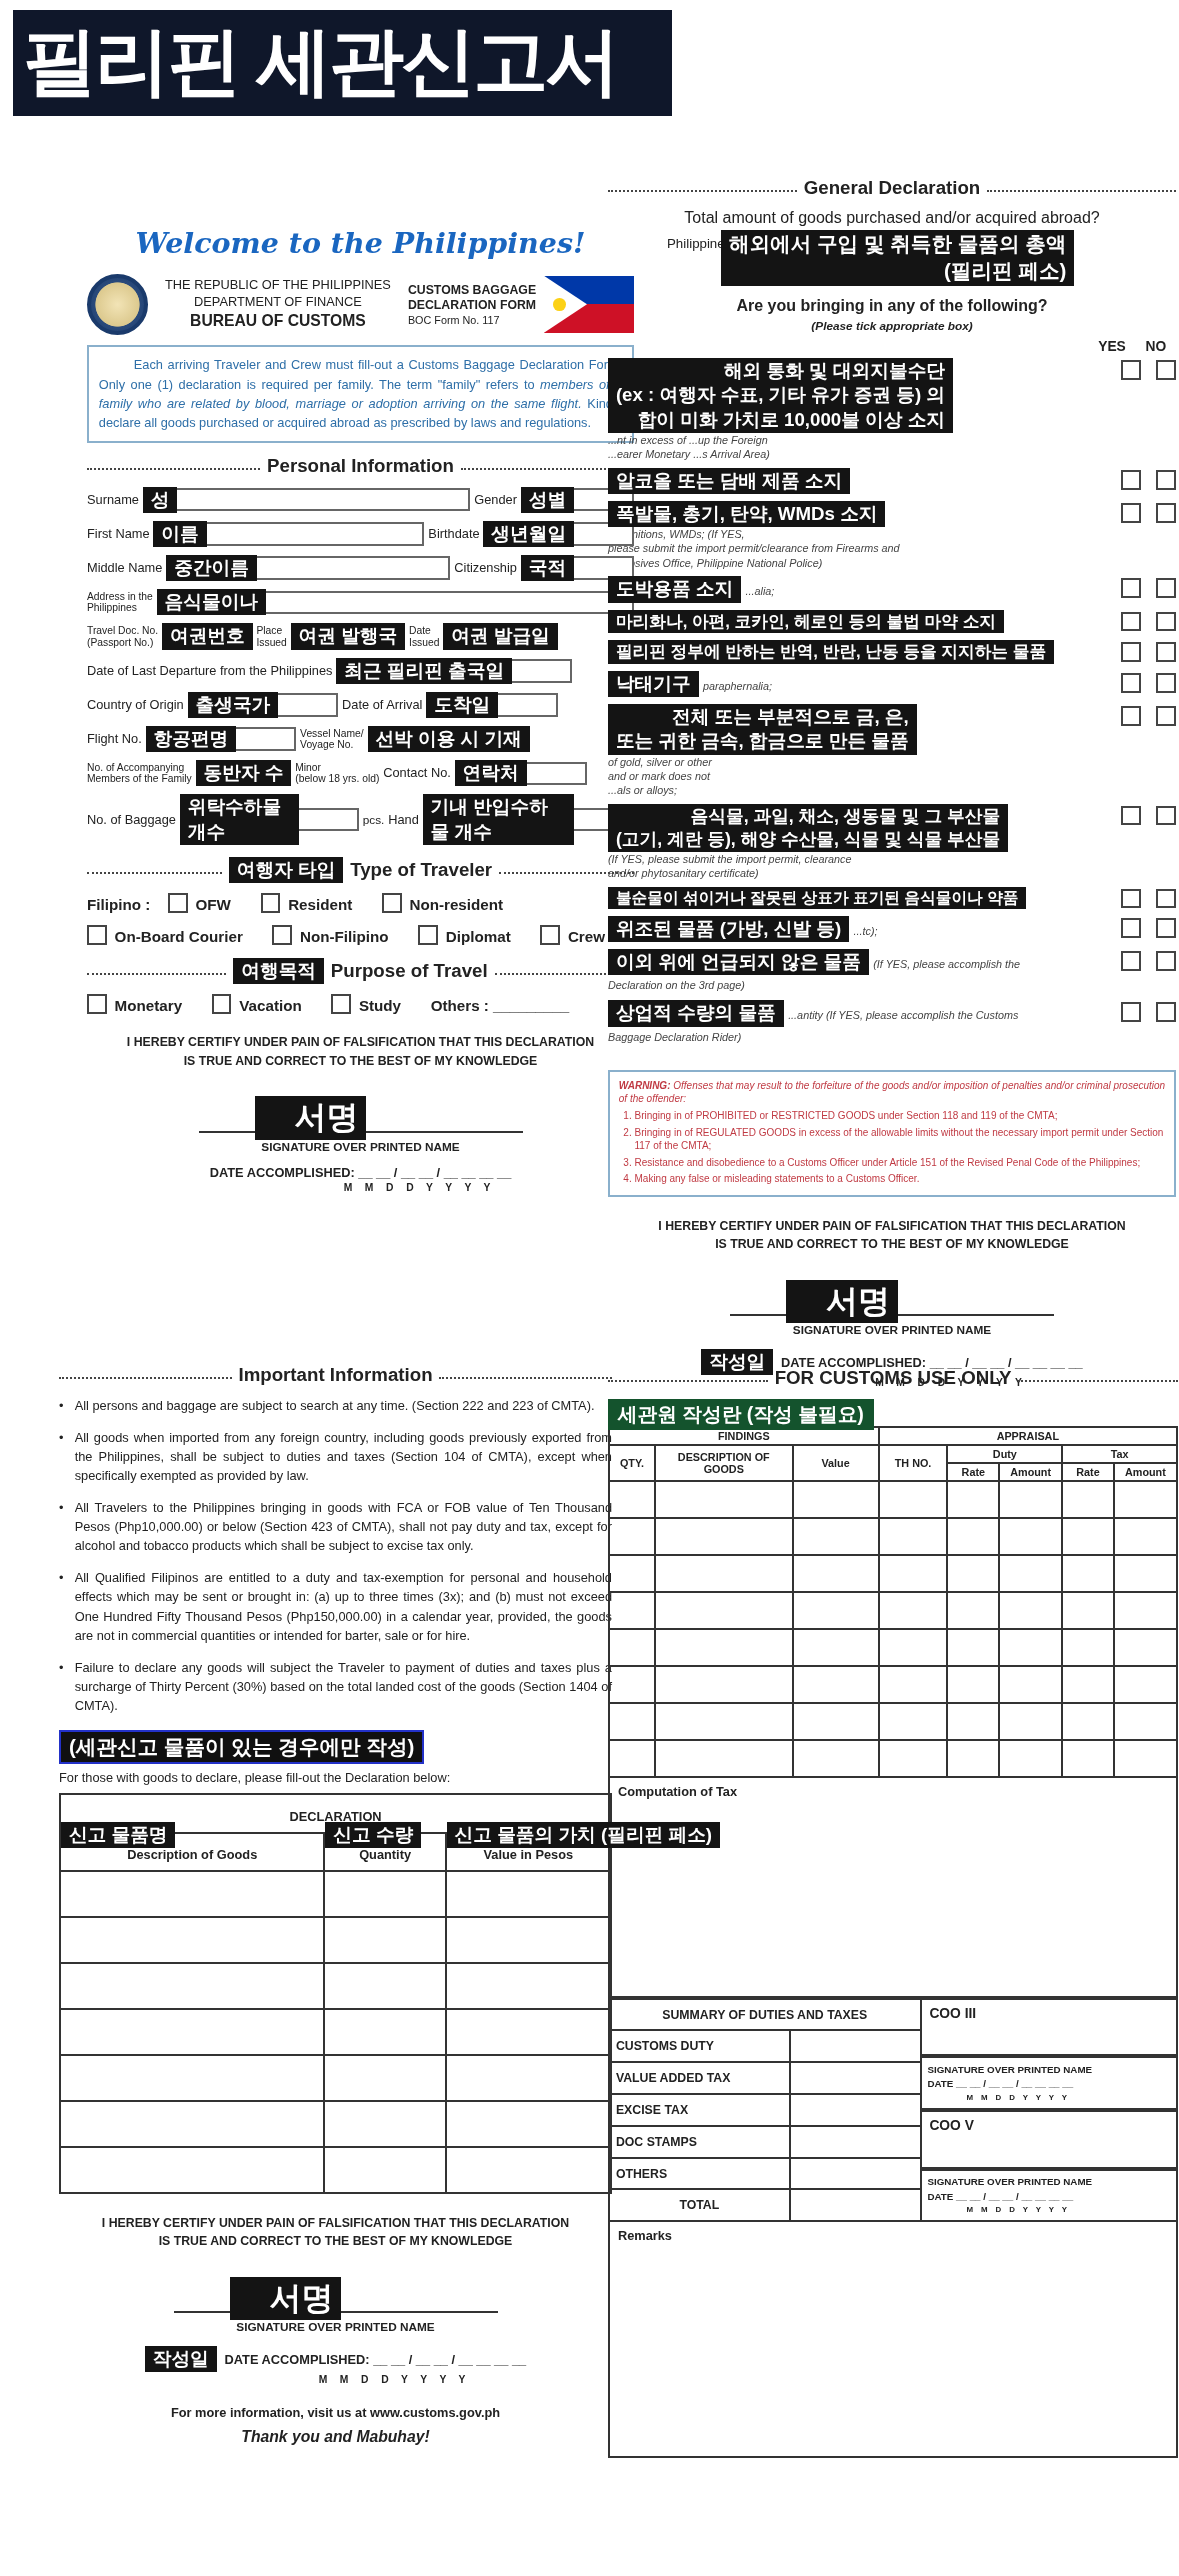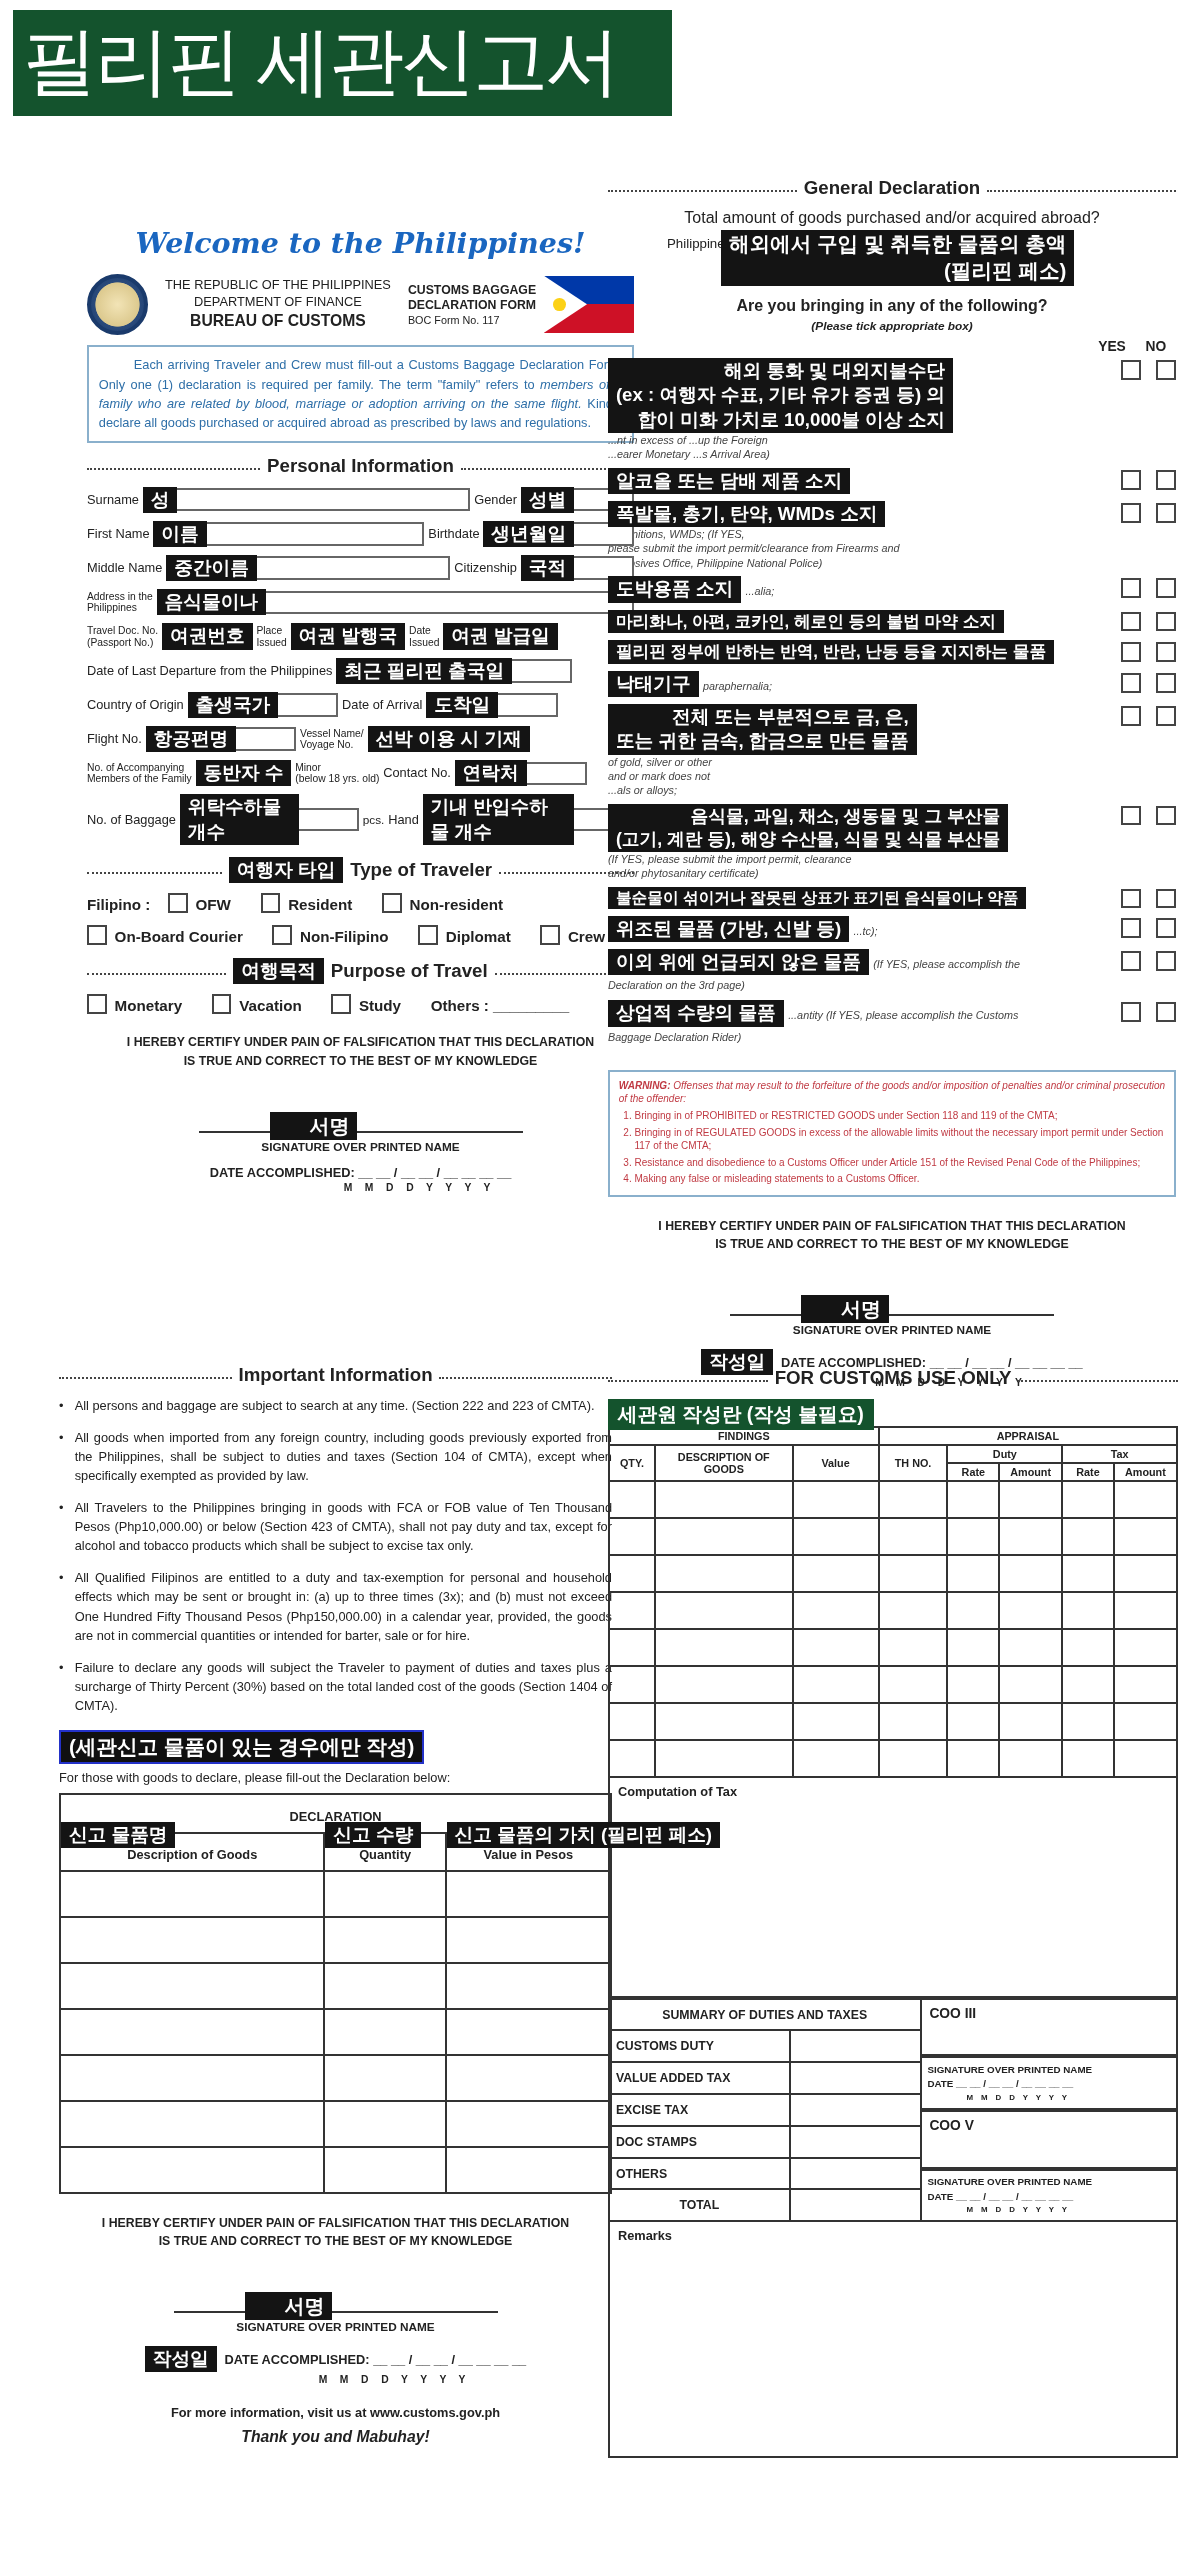--- a/index.html
+++ b/index.html
@@ -4,22 +4,22 @@
 <style>
   * { box-sizing: border-box; }
   body {
     margin: 0; width: 1180px; height: 2576px; position: relative;
     background: #fff; color: #222;
     font-family: "Liberation Sans", sans-serif;
   }
   
   .banner {
     position: absolute; left: 12.8px; top: 9.8px; width: 659px; height: 106px;
-    background: #14532d; color: #fff; display: flex; align-items: center;
-    padding: 0 9.8px; font-size: 75px; font-weight: 400; letter-spacing: -2.9px;
+    background: #0f172a; color: #fff; display: flex; align-items: center;
+    padding: 0 9.8px; font-size: 75px; font-weight: 700; letter-spacing: -2.9px;
     white-space: nowrap;
   }
   
   .col { position: absolute; }
   .col-lt { left: 87px;  top: 226px;  width: 547px; }
   .col-rt { left: 608px; top: 165px;  width: 568px; }
   .col-lb { left: 59px;  top: 1352px; width: 553px; }
   .col-rb { left: 608px; top: 1355px; width: 570px; }
 
   .welcome {
@@ -74,21 +74,21 @@
     background: #fff; flex-shrink: 0; }
   .cbrow { display: flex; align-items: flex-end; gap: 7.9px; margin-bottom: 12.8px;
     font-size: 15.2px; font-weight: bold; }
   .cbrow .gap { width: 13.8px; }
   .cbrow .lbl { margin-right: 9.8px; }
 
   .certify { text-align: center; font-weight: bold; font-size: 12.3px;
     line-height: 1.5; margin: 19.7px 0 3.9px 0; white-space: pre-line; }
   .sigline { position: relative; width: 324px; margin: 33px auto 2px auto;
     border-bottom: 2.9px solid #333; height: 29.5px; }
-  .sigline .chip { position: absolute; left: 71px; bottom: -8.8px; font-size: 20px; padding-left: 40px; }
+  .sigline .chip { position: absolute; left: 56px; bottom: -8.8px; font-size: 32px; padding-left: 40px; }
   .sig-caption { text-align: center; font-weight: bold; font-size: 11.8px; margin-top: 6.9px; }
   .date-row { display: flex; justify-content: center; align-items: center; gap: 7.9px;
     margin-top: 11.8px; font-weight: bold; font-size: 12.8px; }
   .mm-line { text-align: center; font-weight: bold; font-size: 10.3px;
     letter-spacing: 4.9px; margin-top: 2px; padding-left: 118px; }
 
   
   .q { text-align: center; font-size: 16px; margin: 3.9px 0; }
   .peso-row { position: relative; height: 63px; }
   .peso-label { position: absolute; left: 59px; top: 5.9px; font-size: 13.3px; }

